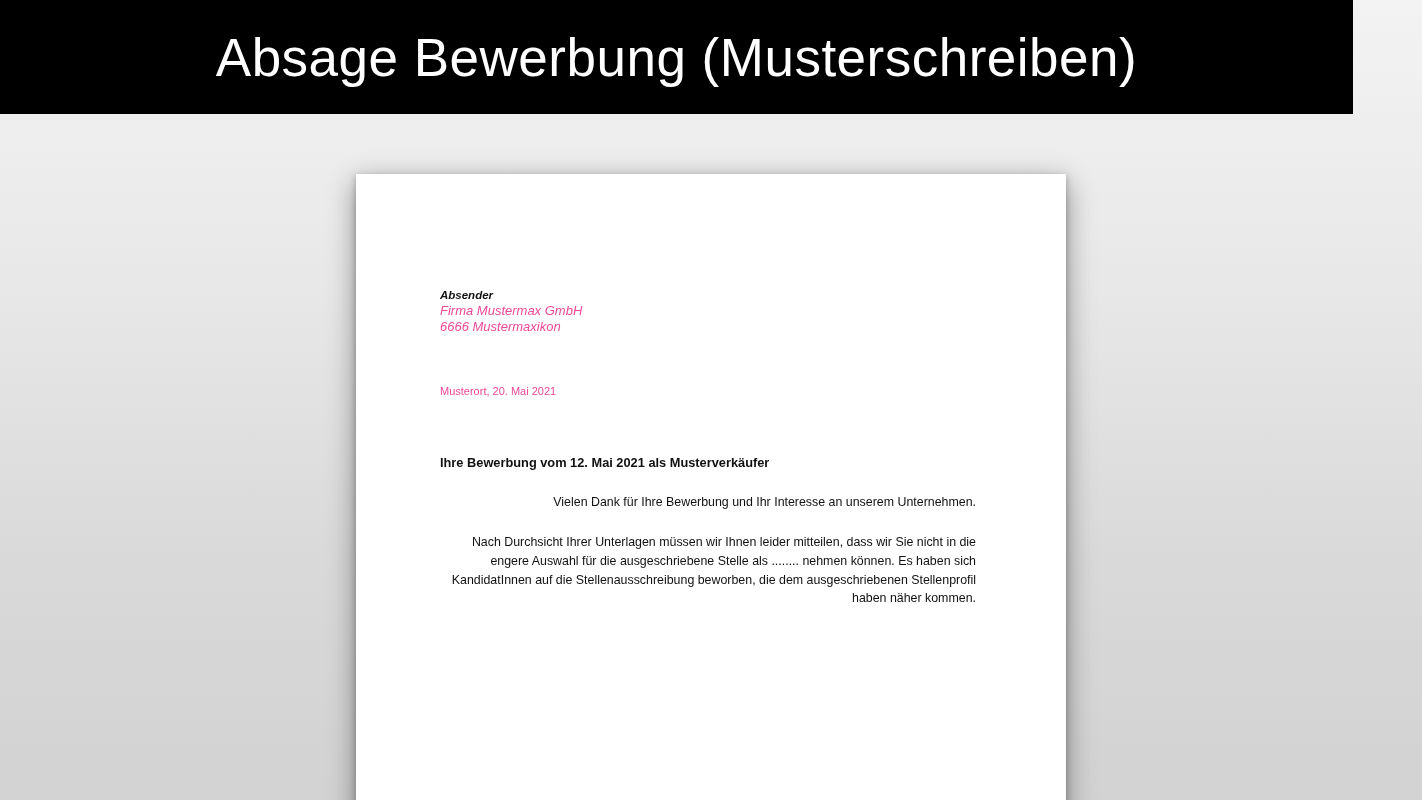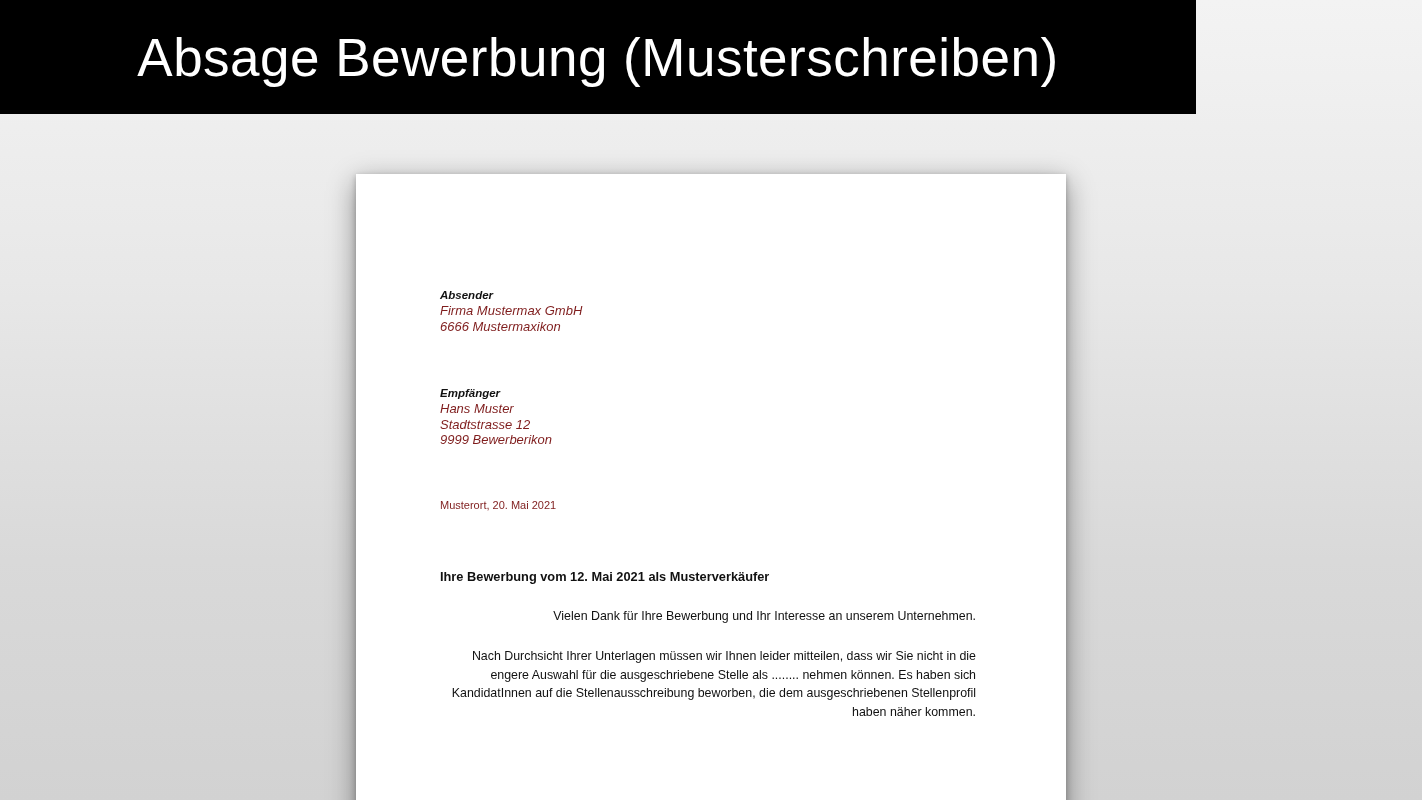--- a/index.html
+++ b/index.html
@@ -17,21 +17,21 @@
     position: relative;
     width: 1422px;
     height: 800px;
     background: linear-gradient(180deg, #f3f3f3 0%, #e8e8e8 35%, #d9d9d9 70%, #d2d2d2 100%);
     overflow: hidden;
   }
   .header-bar {
     position: absolute;
     top: 0;
     left: 0;
-    width: 1196px;
+    width: 1353px;
     height: 114px;
     background: #000000;
     display: flex;
     align-items: center;
     justify-content: center;
   }
   .header-title {
     color: #ffffff;
     font-family: "Liberation Sans", sans-serif;
     font-size: 53px;
@@ -71,21 +71,21 @@
     font-size: 11.5px;
     font-weight: bold;
     line-height: 16px;
     margin: 0;
   }
   .line {
     font-size: 13px;
     font-weight: 400;
     line-height: 15.6px;
     margin: 0;
-    color: #7f1d1d;
+    color: #ec4899;
   }
   .sender-block {
     margin-top: 113px;
   }
   .recipient-block {
     margin-top: 51px;
   }
   .date-line {
     margin-top: 49px;
     font-size: 11px;
@@ -125,26 +125,20 @@
   <div class="doc-area">
     <div class="document">
       <div class="doc-inner">
 
         <div class="block sender-block">
           <p class="label-bold">Absender</p>
           <p class="line">Firma Mustermax GmbH</p>
           <p class="line">6666 Mustermaxikon</p>
         </div>
 
-        <div class="block recipient-block">
-          <p class="label-bold">Empfänger</p>
-          <p class="line">Hans Muster</p>
-          <p class="line">Stadtstrasse 12</p>
-          <p class="line">9999 Bewerberikon</p>
-        </div>
 
         <p class="line date-line">Musterort, 20. Mai 2021</p>
 
         <p class="subject-line">Ihre Bewerbung vom 12. Mai 2021 als Musterverkäufer</p>
 
 
         <p class="para para-first">Vielen Dank für Ihre Bewerbung und Ihr Interesse an unserem Unternehmen.</p>
         <p class="para">Nach Durchsicht Ihrer Unterlagen müssen wir Ihnen leider mitteilen, dass wir Sie nicht in die engere Auswahl für die ausgeschriebene Stelle als ........ nehmen können. Es haben sich KandidatInnen auf die Stellenausschreibung beworben, die dem ausgeschriebenen Stellenprofil haben näher kommen.</p>
 
       </div>

